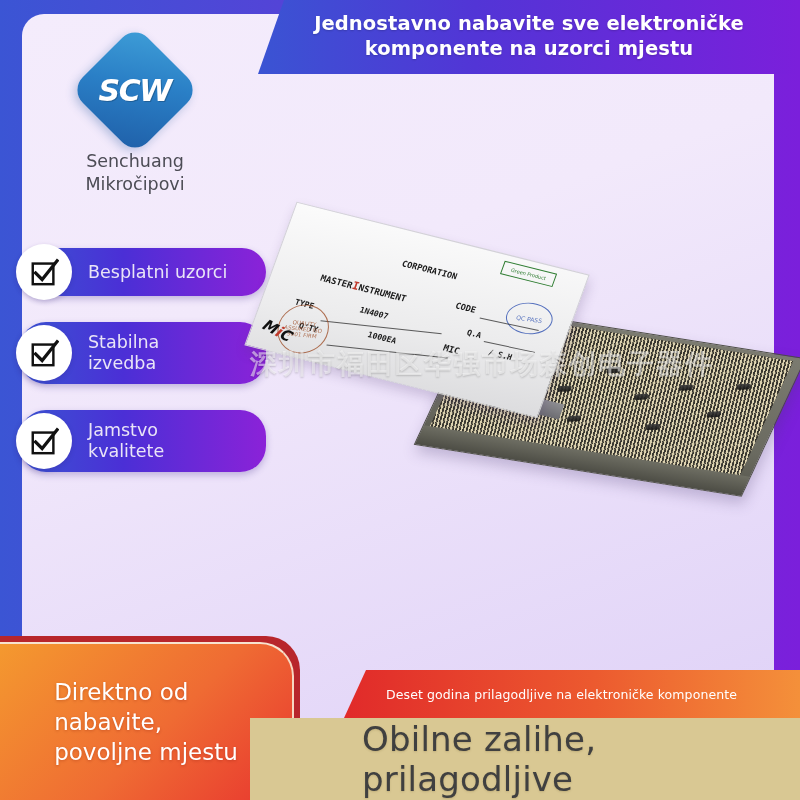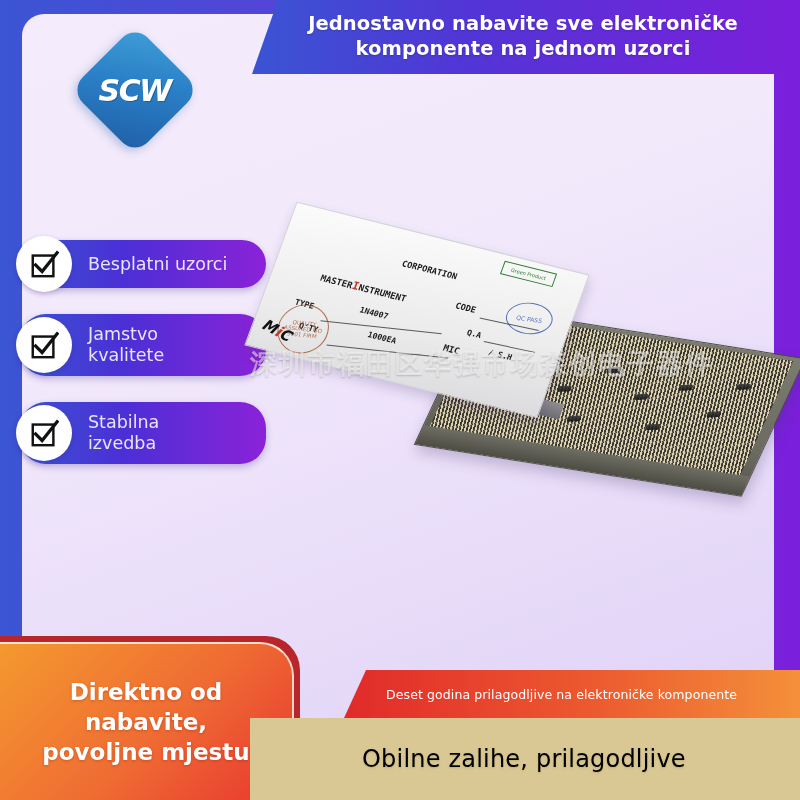--- a/index.html
+++ b/index.html
@@ -13,21 +13,21 @@
 
   
   .panel{
     position:absolute;left:22px;top:14px;width:752px;height:772px;
     background:linear-gradient(160deg,#f4ecfc 0%, #f2e9fb 35%, #ded0f7 100%);
     border-radius:22px 22px 0 0;
   }
 
   
   .header{
-    position:absolute;left:252px;top:0;width:542px;height:74px;
+    position:absolute;left:258px;top:0;width:542px;height:74px;
     background:linear-gradient(90deg,#3a54d3 0%, #5235d6 40%, #7b1fdb 100%);
     display:flex;align-items:center;justify-content:center;
     text-align:center;
     -webkit-clip-path:polygon(26px 0,100% 0,100% 100%,0 100%);
     clip-path:polygon(26px 0,100% 0,100% 100%,0 100%);
   }
   .header-text{
     color:#fff;font-size:19.5px;font-weight:bold;line-height:1.28;
     letter-spacing:.1px;padding:0 26px;
     text-shadow:0 1px 2px rgba(0,0,0,.18);
@@ -47,21 +47,21 @@
     transform:rotate(-45deg);
     color:#fff;font-size:30px;font-weight:bold;font-style:italic;
     letter-spacing:-1.5px;
     text-shadow:1px 1px 0 rgba(0,0,0,.20);
   }
   .logo-name{
     margin-top:14px;color:#4c4c55;font-size:17.5px;line-height:1.32;
   }
 
   
-  .badges{position:absolute;left:20px;top:240px;width:246px;}
+  .badges{position:absolute;left:20px;top:248px;width:246px;}
   .badge{
     position:relative;height:48px;margin-bottom:26px;
     border-radius:26px;
     background:linear-gradient(90deg,#3a53d2 0%, #4b2fd6 42%, #8b22d8 100%);
     display:flex;align-items:center;
     box-shadow:0 3px 7px rgba(60,40,140,.28);
   }
   .badge.tall{height:62px;}
   .badge .chk{
     position:absolute;left:-4px;top:50%;transform:translateY(-50%);
@@ -167,62 +167,66 @@
     background:#b8262b;border-radius:0 34px 34px 0;
   }
   .ribbon{
     position:absolute;left:0;top:642px;width:292px;height:158px;
     background:linear-gradient(135deg,#f4992f 0%, #ef6b33 55%, #e8352f 100%);
     border-radius:0 34px 34px 0;
     border-top:2px solid #f7e3cf;border-right:2px solid #f7d8c2;
     display:flex;align-items:center;justify-content:center;
   }
   .ribbon-text{
-    color:#fff;font-size:23px;font-weight:bold;line-height:1.3;
-    text-align:center;padding:0 10px;
+    color:#fff;font-size:23px;font-weight:normal;line-height:1.3;
+    padding:0 10px;
     text-shadow:0 1px 3px rgba(120,20,10,.30);
   }
 
   
   .tab{
     position:absolute;left:344px;top:670px;width:456px;height:48px;
     background:linear-gradient(90deg,#e12a2a 0%, #ec5a2f 55%, #f4903a 100%);
     -webkit-clip-path:polygon(22px 0,100% 0,100% 100%,0 100%);
     clip-path:polygon(22px 0,100% 0,100% 100%,0 100%);
     display:flex;align-items:center;
   }
   .tab-text{color:#fff;font-size:12.5px;padding-left:42px;letter-spacing:.1px;}
 
   
   .khaki{
     position:absolute;left:250px;top:718px;width:550px;height:82px;
     background:#d9c893;display:flex;align-items:center;
   }
   .khaki-text{
-    color:#000000;font-size:24px;padding-left:112px;letter-spacing:.2px;
+    color:#404040;font-size:34px;padding-left:112px;letter-spacing:.2px;
     text-shadow:0 1px 2px rgba(120,100,50,.25);
   }
 </style>
 </head>
 <body>
 
 <div class="stage">
 
   <div class="panel"></div>
 
   <div class="header">
     <div class="header-text">
       <span>Jednostavno nabavite sve elektroničke</span><br>
-      <span>komponente na jednom uzorci</span>
+      <span>komponente na uzorci mjestu</span>
     </div>
   </div>
 
   <div class="logo-block">
     <div class="logo-mark">
       <span>SCW</span>
+    </div>
+    <div class="logo-name">
+      <div>Senchuang</div>
+      <div>Mikročipovi</div>
     </div>
   </div>
 
   <div class="badges">
 
     <div class="badge">
       <div class="chk">
         <svg viewBox="0 0 32 32">
           <rect x="4" y="7" width="22" height="22" fill="none" stroke="#111" stroke-width="2.6"></rect>
           <path d="M7 17 L14 24 L30 4" fill="none" stroke="#111" stroke-width="3.4" stroke-linecap="square"></path>
@@ -231,33 +235,33 @@
       <div class="badge-label">Besplatni uzorci</div>
     </div>
 
     <div class="badge tall">
       <div class="chk">
         <svg viewBox="0 0 32 32">
           <rect x="4" y="7" width="22" height="22" fill="none" stroke="#111" stroke-width="2.6"></rect>
           <path d="M7 17 L14 24 L30 4" fill="none" stroke="#111" stroke-width="3.4" stroke-linecap="square"></path>
         </svg>
       </div>
-      <div class="badge-label" style="white-space:pre-line">Jamstvo
-kvalitete</div>
+      <div class="badge-label" style="white-space:pre-line">Stabilna
+izvedba</div>
     </div>
 
     <div class="badge tall">
       <div class="chk">
         <svg viewBox="0 0 32 32">
           <rect x="4" y="7" width="22" height="22" fill="none" stroke="#111" stroke-width="2.6"></rect>
           <path d="M7 17 L14 24 L30 4" fill="none" stroke="#111" stroke-width="3.4" stroke-linecap="square"></path>
         </svg>
       </div>
-      <div class="badge-label" style="white-space:pre-line">Stabilna
-izvedba</div>
+      <div class="badge-label" style="white-space:pre-line">Jamstvo
+kvalitete</div>
     </div>
 
   </div>
 
   <div class="product">
 
     <div class="tray">
       <div class="tray-inner">
         <div class="diode" style="left:28px;top:52px"></div>
         <div class="diode" style="left:66px;top:38px"></div>

